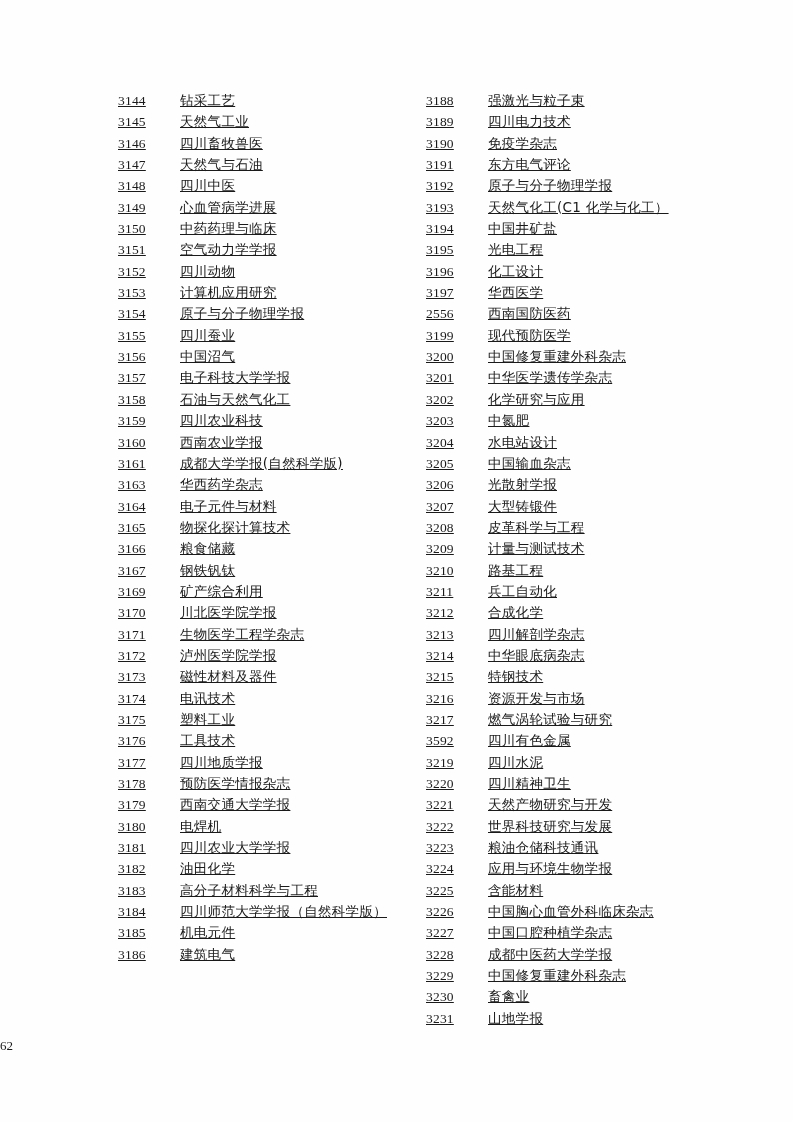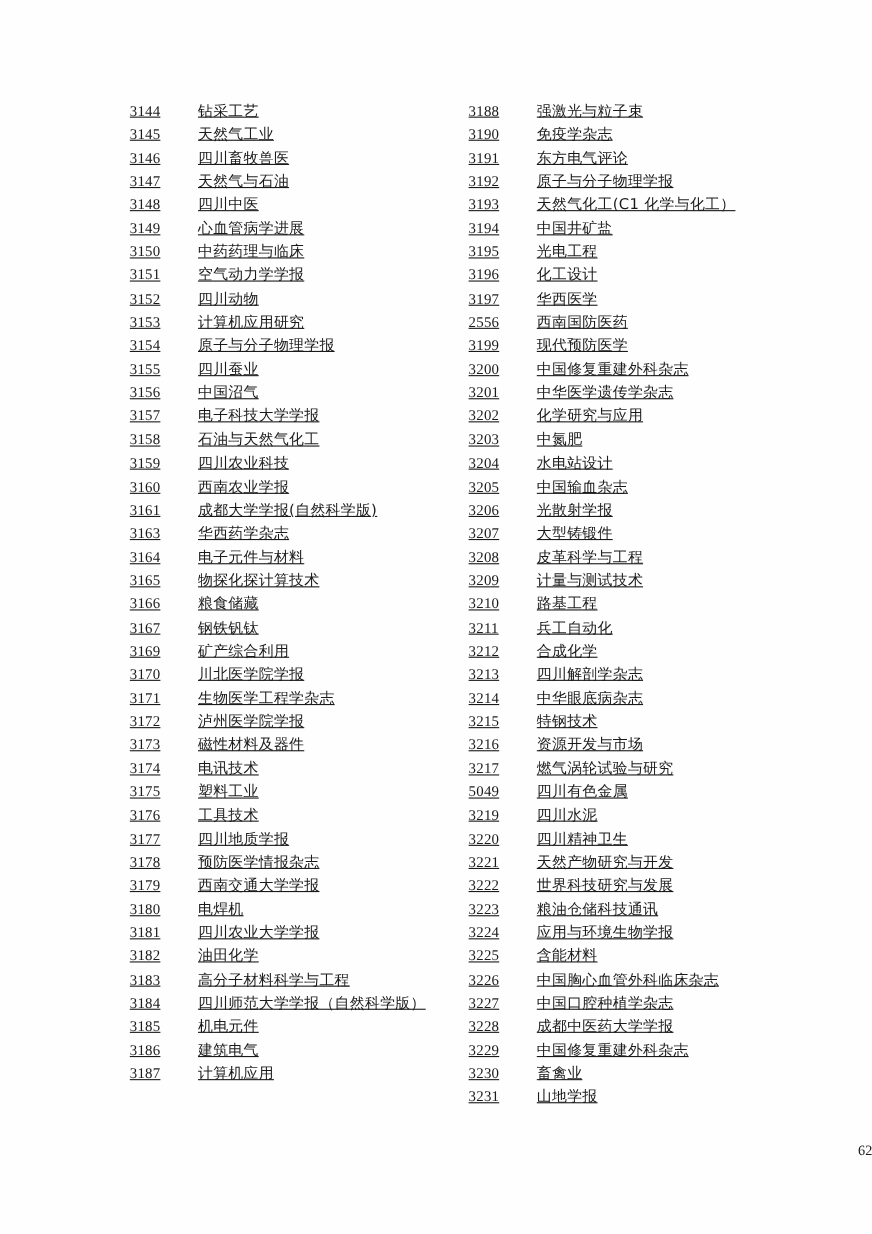--- a/index.html
+++ b/index.html
@@ -49,21 +49,21 @@
   .entry .name {
     font-size: 13.5px;
     font-family: "DejaVu Sans", "Liberation Sans", sans-serif;
     letter-spacing: 0.3px;
   }
   .page-number {
     position: absolute;
     left: 0;
     right: 0;
     top: 1038px;
-    text-align: right;
+    text-align: left;
     font-size: 13px;
     font-family: "Liberation Serif", "DejaVu Serif", serif;
     color: #1a1a1a;
   }
 </style>
 </head>
 <body>
 
 <div class="page">
   <div class="content">
@@ -226,31 +226,31 @@
             <span class="name">四川师范大学学报（自然科学版）</span>
           </div>
         <div class="entry">
             <span class="num">3185</span>
             <span class="name">机电元件</span>
           </div>
         <div class="entry">
             <span class="num">3186</span>
             <span class="name">建筑电气</span>
           </div>
-        <div class="entry">
-            <span class="num">3187</span>
-            <span class="name">计算机应用</span>
-          </div>
       </div>
       <div class="col">
         <div class="entry">
             <span class="num">3188</span>
             <span class="name">强激光与粒子束</span>
           </div>
         <div class="entry">
+            <span class="num">3189</span>
+            <span class="name">四川电力技术</span>
+          </div>
+        <div class="entry">
             <span class="num">3190</span>
             <span class="name">免疫学杂志</span>
           </div>
         <div class="entry">
             <span class="num">3191</span>
             <span class="name">东方电气评论</span>
           </div>
         <div class="entry">
             <span class="num">3192</span>
             <span class="name">原子与分子物理学报</span>
@@ -349,21 +349,21 @@
           </div>
         <div class="entry">
             <span class="num">3216</span>
             <span class="name">资源开发与市场</span>
           </div>
         <div class="entry">
             <span class="num">3217</span>
             <span class="name">燃气涡轮试验与研究</span>
           </div>
         <div class="entry">
-            <span class="num">5049</span>
+            <span class="num">3592</span>
             <span class="name">四川有色金属</span>
           </div>
         <div class="entry">
             <span class="num">3219</span>
             <span class="name">四川水泥</span>
           </div>
         <div class="entry">
             <span class="num">3220</span>
             <span class="name">四川精神卫生</span>
           </div>

